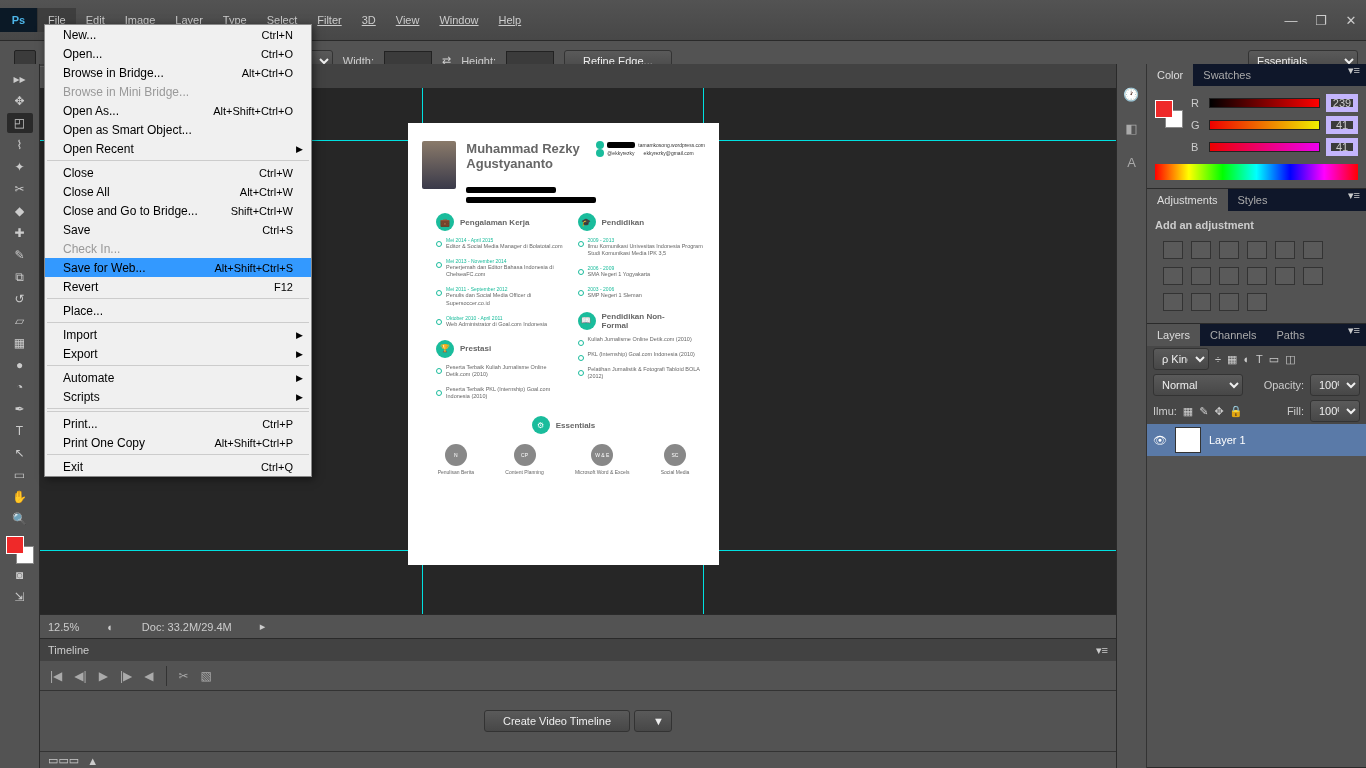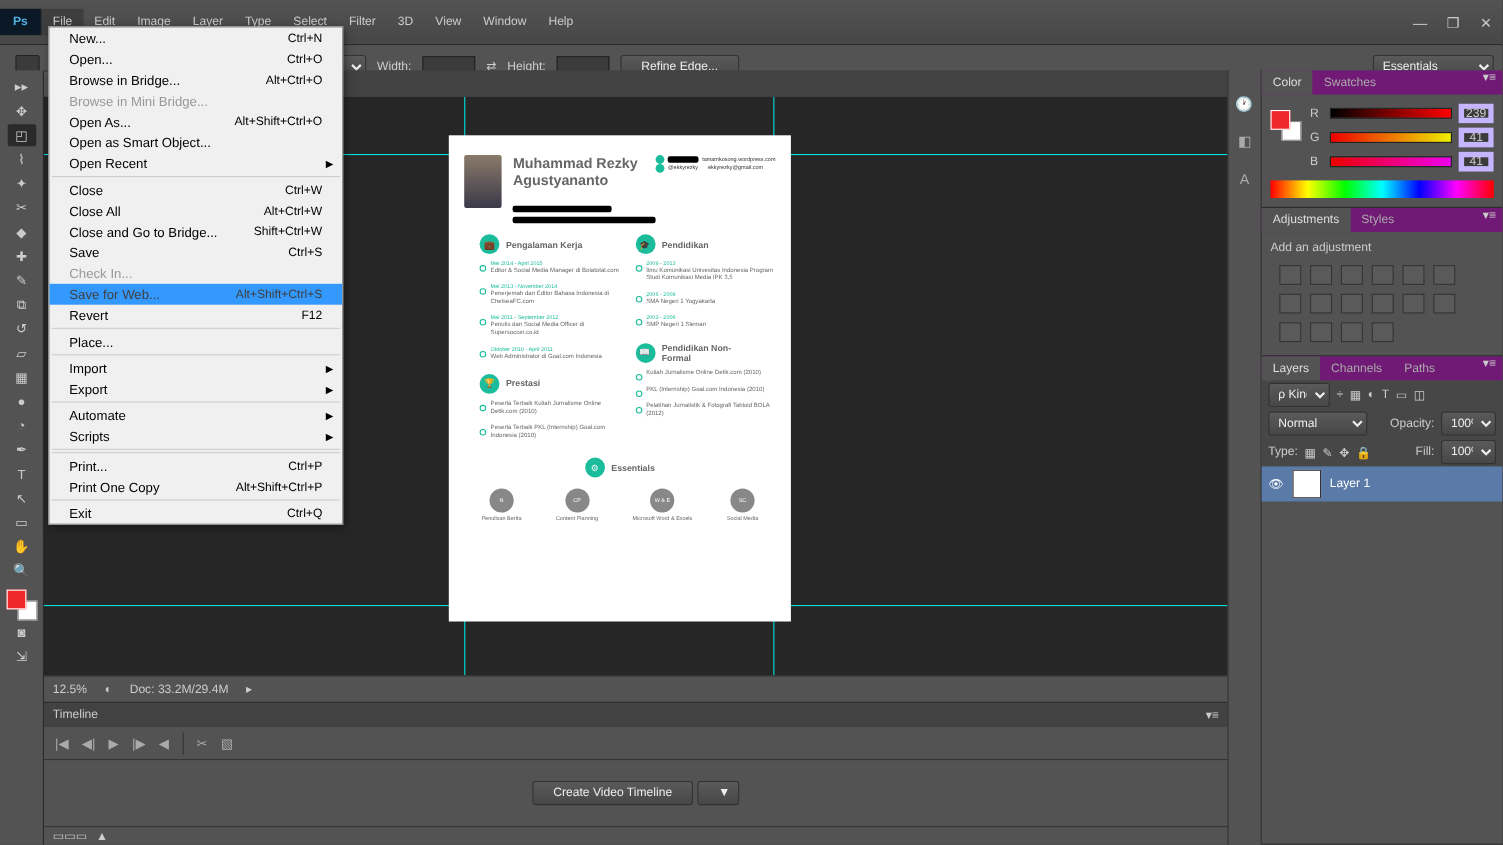--- a/index.html
+++ b/index.html
@@ -43,62 +43,62 @@
 .cols{display:flex;padding:0 14px}
 .col{flex:1}
 .item{padding:4px 0 4px 24px;position:relative}
 .item::before{content:"";position:absolute;left:14px;top:8px;width:4px;height:4px;border:1px solid #1abc9c;border-radius:50%}
 .item .date{color:#1abc9c;font-size:5px}
 .item .txt{color:#666;font-size:5.5px;line-height:1.3}
 .skills{display:flex;justify-content:space-around;padding:8px 14px}
 .skill-chip{display:flex;flex-direction:column;align-items:center;gap:3px}
 .chip-circle{width:22px;height:22px;border-radius:50%;background:#888;color:#fff;font-size:5px;display:flex;align-items:center;justify-content:center}
 .skill-label{font-size:5px;color:#666}
-.status-bar{position:absolute;left:40px;bottom:130px;right:250px;height:24px;background:#535353;border-top:1px solid #2a2a2a;display:flex;align-items:center;padding:0 8px;gap:16px;font-size:11px}
+.status-bar{position:absolute;left:40px;bottom:130px;right:250px;height:24px;background:#535353;border-top:1px solid #2a2a2a;display:flex;align-items:center;padding:0 8px;gap:28px;font-size:11px}
 .timeline-panel{position:absolute;left:40px;bottom:0;right:250px;height:130px;background:#535353;border-top:1px solid #2a2a2a}
 .tl-header{height:22px;background:#424242;display:flex;align-items:center;padding:0 8px;font-size:11px}
 .tl-controls{height:30px;display:flex;align-items:center;gap:12px;padding:0 10px;border-bottom:1px solid #333}
 .tl-btn{color:#aaa;font-size:12px}
 .tl-body{height:60px;display:flex;align-items:center;justify-content:center}
 .right-dock{position:absolute;right:0;top:64px;width:250px;bottom:0;background:#535353;border-left:1px solid #2a2a2a;display:flex}
 .dock-col{width:30px;background:#535353;border-right:1px solid #333;display:flex;flex-direction:column;align-items:center;padding-top:20px;gap:14px}
 .dock-icon{width:20px;height:20px;display:flex;align-items:center;justify-content:center;font-size:13px;color:#aaa}
 .panels{flex:1;display:flex;flex-direction:column}
 .panel{border-bottom:1px solid #2a2a2a}
-.panel-tabs{height:22px;background:#701a75;display:flex}
+.panel-tabs{height:22px;background:#0f172a;display:flex}
 .ptab{padding:0 10px;display:flex;align-items:center;font-size:11px;color:#aaa}
 .ptab.act{background:#535353;color:#ddd}
 .panel-body{padding:8px}
 .color-row{display:flex;align-items:center;gap:6px;margin-bottom:4px}
 .color-row .lbl{width:12px;font-size:11px}
 .color-slider{flex:1;height:10px;border:1px solid #222}
 .color-val{width:32px;height:18px;background:#3b3b3b;border:5px solid #c4b5fd;font-size:11px;display:flex;align-items:center;justify-content:center}
 .hue-strip{height:16px;background:linear-gradient(90deg,red,yellow,lime,cyan,blue,magenta,red);margin-top:4px}
 .adj-grid{display:flex;flex-wrap:wrap;gap:8px;padding:4px 8px}
 .adj-icon{width:20px;height:18px;background:#5a5a5a;border:1px solid #333}
 .layers-body{background:#474747}
 .layers-row{height:26px;display:flex;align-items:center;gap:6px;padding:0 6px;font-size:11px}
 .layer-item{height:32px;background:#5a7aa8;display:flex;align-items:center;gap:8px;padding:0 6px;color:#fff}
 .layer-thumb{width:26px;height:26px;background:#fff;border:1px solid #333}
 .dropdown{position:absolute;left:44px;top:24px;width:268px;background:#f0f0f0;border:1px solid #888;box-shadow:2px 2px 8px rgba(0,0,0,.5);z-index:100;color:#000;font-size:12px}
 .dd-item{height:19px;display:flex;align-items:center;padding:0 18px;position:relative}
-.dd-item.hl{background:#3399ff;color:#404040}
+.dd-item.hl{background:#3399ff;color:#000000}
 .dd-item.dis{color:#999}
 .dd-item .sc{margin-left:auto;font-size:11px}
 .dd-sep{height:1px;background:#ccc;margin:2px 2px}
 .dd-item .arrow{position:absolute;right:8px;font-size:9px}
 .opt-icon-group{display:flex;gap:2px;margin-left:6px}
 .opt-icon{width:22px;height:22px;background:#3b3b3b;border:1px solid #222;border-radius:2px}
 </style>
 </head>
 <body>
 
 <div class="menubar">
   <div class="ps-icon">Ps</div>
-  <div id="menus" style="display: flex;">
+  <div id="menus" style="display: flex; text-decoration: underline;">
       <div class="menu-item open">File</div>
       <div class="menu-item">Edit</div>
       <div class="menu-item">Image</div>
       <div class="menu-item">Layer</div>
       <div class="menu-item">Type</div>
       <div class="menu-item">Select</div>
       <div class="menu-item">Filter</div>
       <div class="menu-item">3D</div>
       <div class="menu-item">View</div>
       <div class="menu-item">Window</div>
@@ -465,21 +465,21 @@
       </div>
     </div>
 
     <div class="panel">
       <div class="panel-tabs">
         <div class="ptab act">Adjustments</div>
         <div class="ptab">Styles</div>
         <span style="margin-left:auto;padding-right:6px">▾≡</span>
       </div>
       <div class="panel-body">
-        <div style="font-size:11px;font-weight:normal;margin-bottom:6px">Add an adjustment</div>
+        <div style="font-size:11px;font-weight:bold;margin-bottom:6px">Add an adjustment</div>
         <div class="adj-grid" id="adj-grid">
             <div class="adj-icon"></div>
             <div class="adj-icon"></div>
             <div class="adj-icon"></div>
             <div class="adj-icon"></div>
             <div class="adj-icon"></div>
             <div class="adj-icon"></div>
             <div class="adj-icon"></div>
             <div class="adj-icon"></div>
             <div class="adj-icon"></div>
@@ -510,21 +510,21 @@
           <span>T</span>
           <span>▭</span>
           <span>◫</span>
         </div>
         <div class="layers-row">
           <select class="opt-select" style="width:90px"><option>Normal</option></select>
           <span style="margin-left:auto">Opacity:</span>
           <select class="opt-select" style="width:50px"><option>100%</option></select>
         </div>
         <div class="layers-row">
-          <span>Type:</span>
+          <span>Ilmu:</span>
           <span>▦</span>
           <span>✎</span>
           <span>✥</span>
           <span>🔒</span>
           <span style="margin-left:auto">Fill:</span>
           <select class="opt-select" style="width:50px"><option>100%</option></select>
         </div>
         <div class="layer-item">
           <span>👁</span>
           <div class="layer-thumb"></div>

